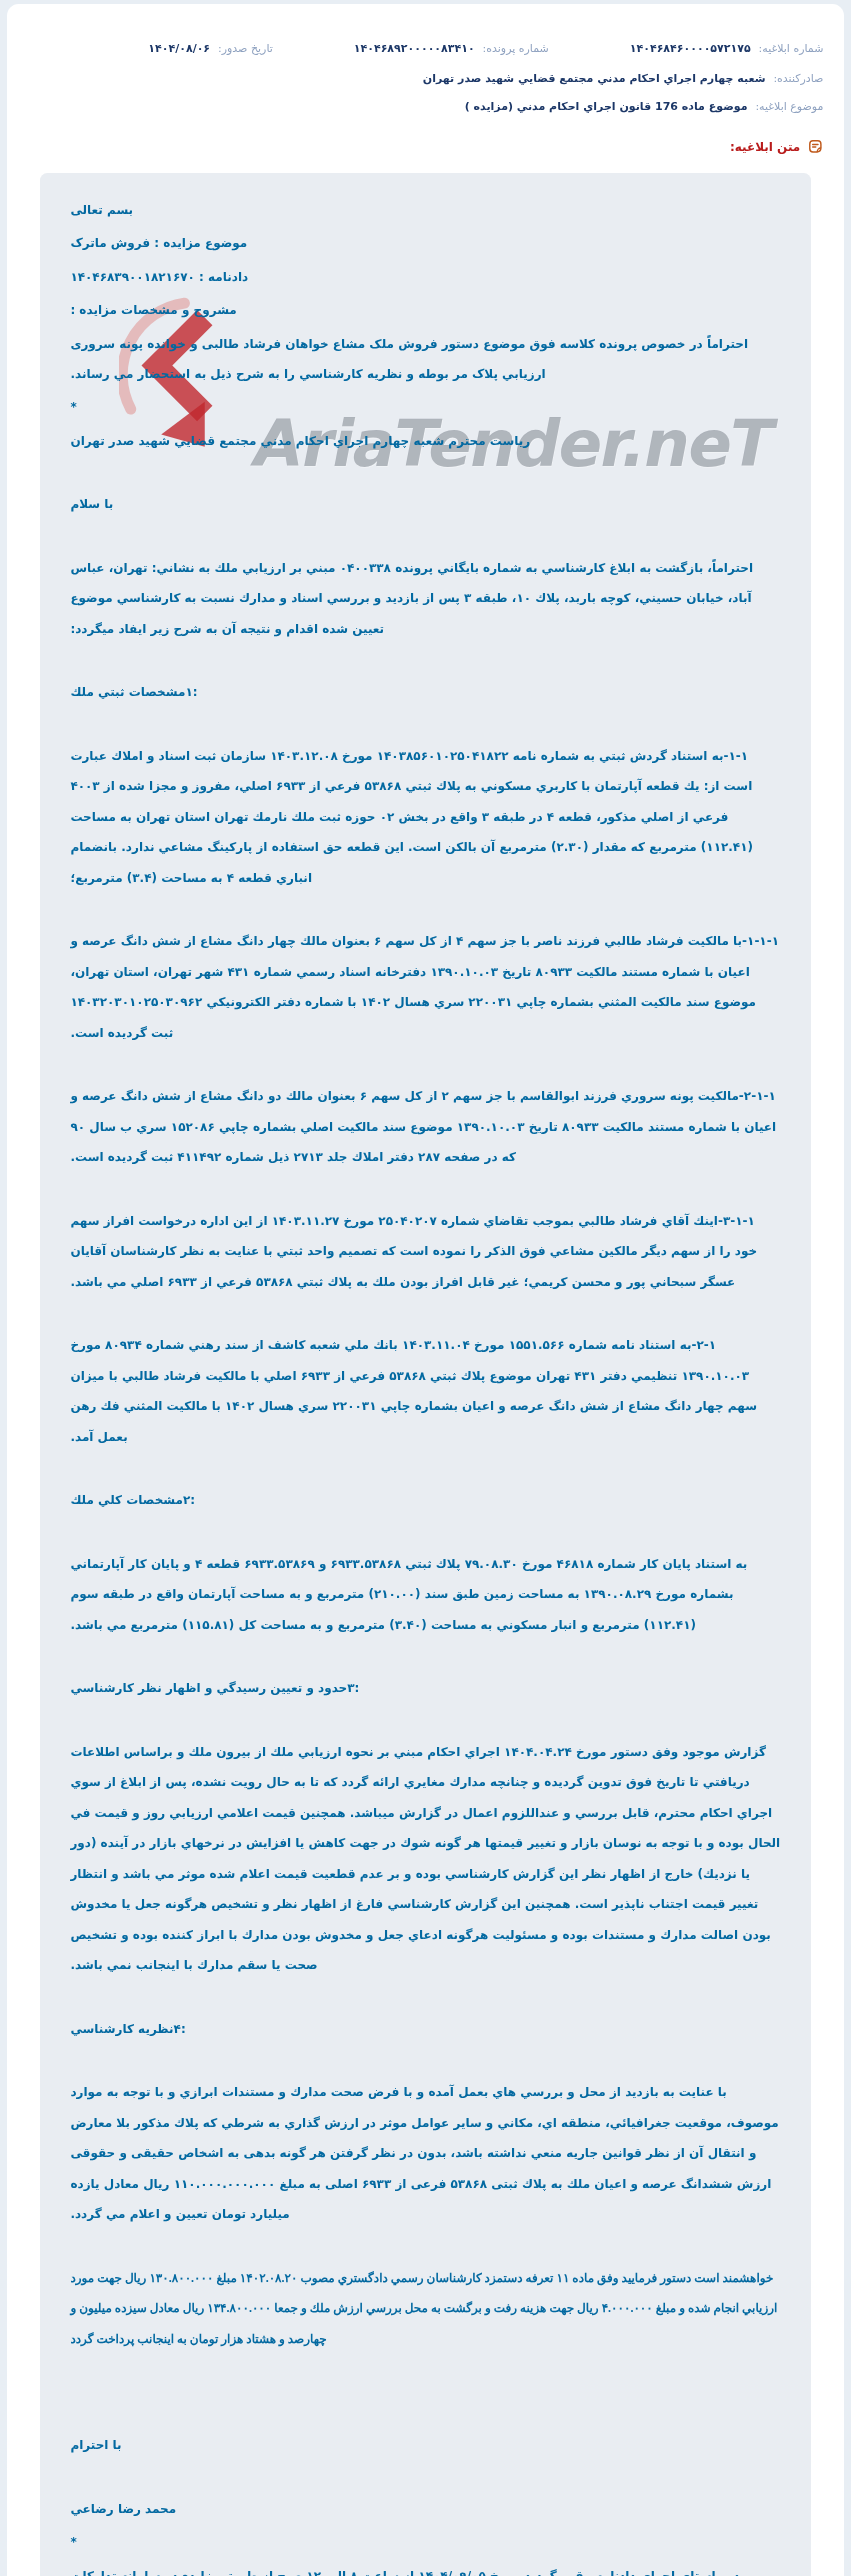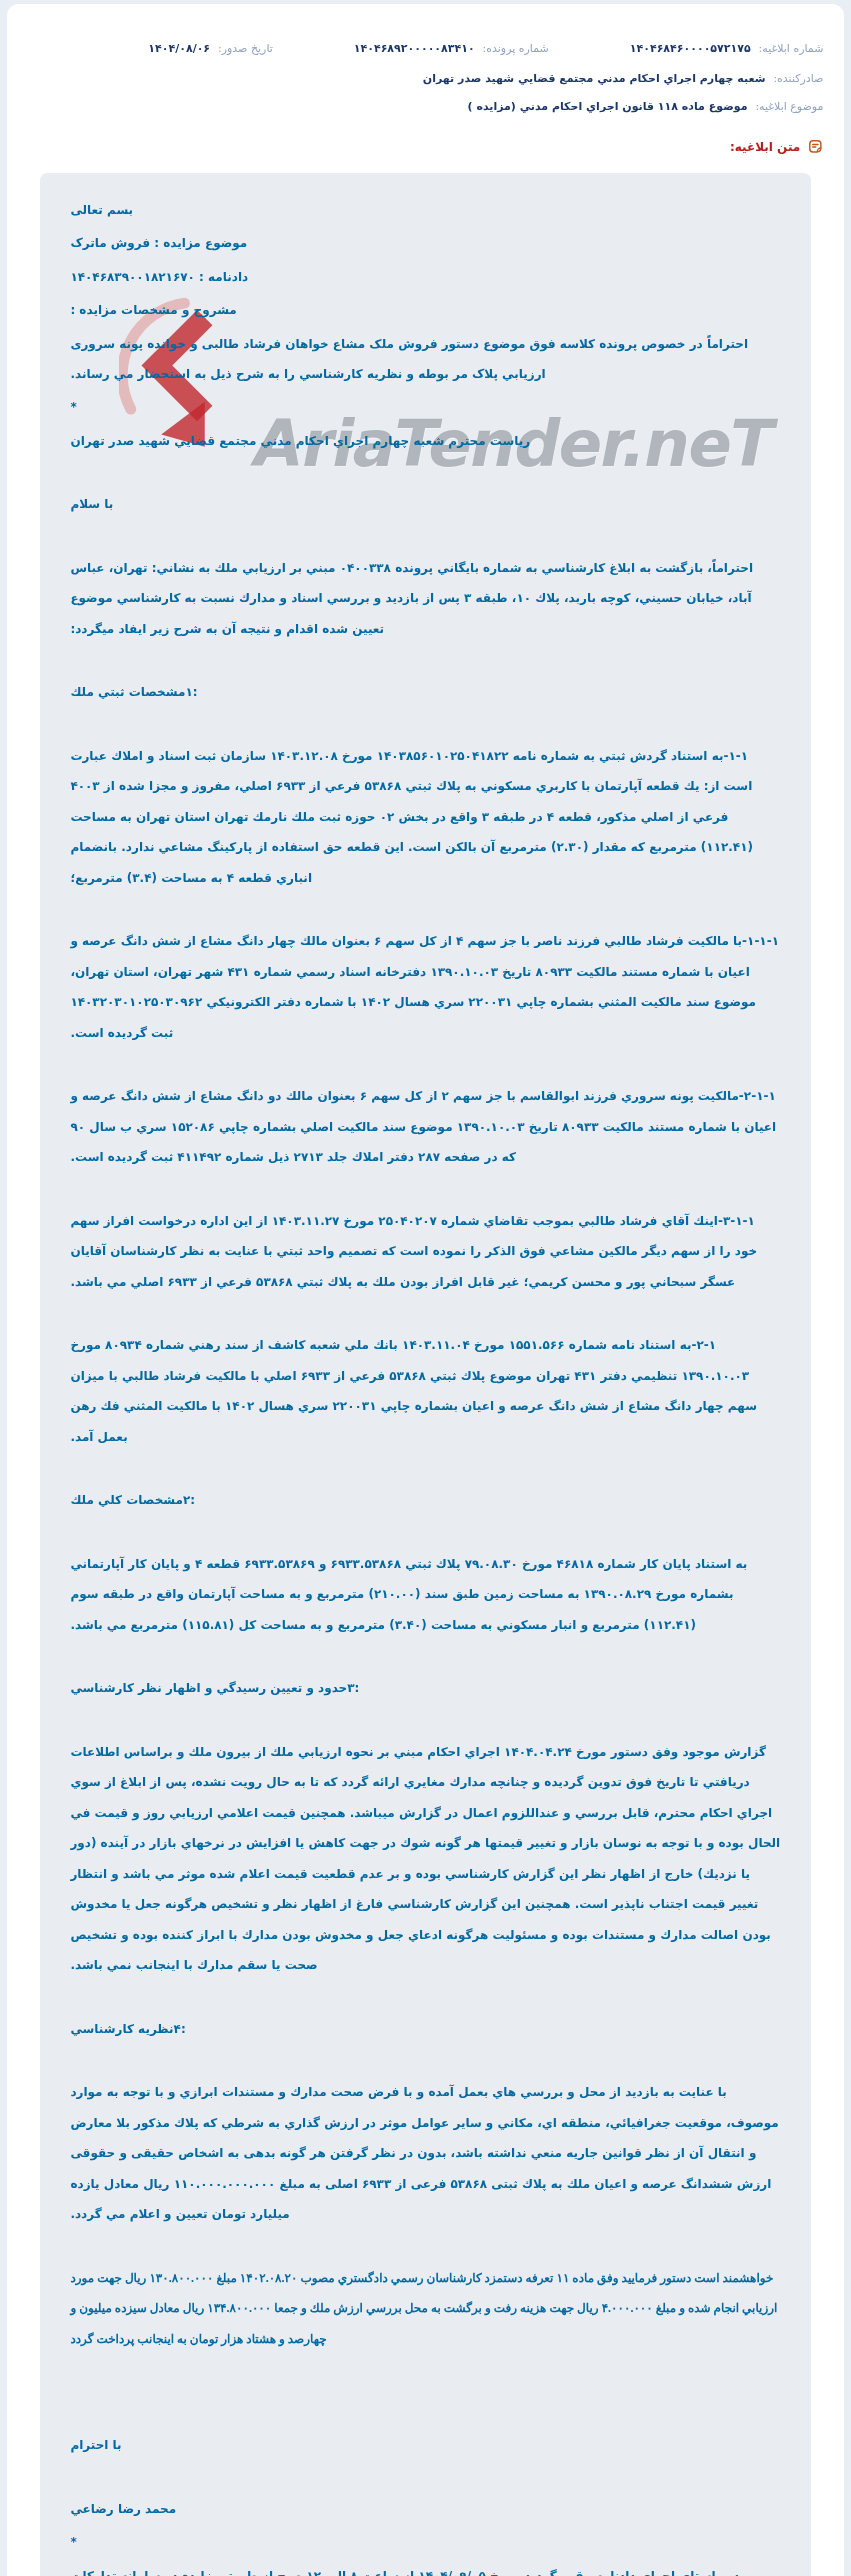--- a/index.html
+++ b/index.html
@@ -106,21 +106,21 @@
     </span>
   </div>
 
   <div class="single-row">
     <span class="meta-label">صادرکننده:</span>
     <span class="meta-value">شعبه چهارم اجراي احكام مدني مجتمع قضايي شهيد صدر تهران</span>
   </div>
 
   <div class="single-row">
     <span class="meta-label">موضوع ابلاغیه:</span>
-    <span class="meta-value">موضوع ماده ۱۱۸ قانون اجراي احكام مدني (مزايده )</span>
+    <span class="meta-value">موضوع ماده 176 قانون اجراي احكام مدني (مزايده )</span>
   </div>
 
   <div class="section-head">
     <span class="note-icon">
       <svg width="16.7" height="16.7" viewBox="0 0 24 24" aria-hidden="true">
         <path d="M4 8.5 C4 5.5 5.5 4 8.5 4 H15.5 C18.5 4 20 5.5 20 8.5 V14 C20 17.5 17.5 20 14 20 H8.5 C5.5 20 4 18.5 4 15.5 Z" fill="none" stroke="#c05a1c" stroke-width="2.1" stroke-linejoin="round"></path>
         <path d="M8.2 9.3 H15.8 M8.2 13 H12.6" fill="none" stroke="#c05a1c" stroke-width="2.1" stroke-linecap="round"></path>
         <path d="M19.5 14.5 C17 14.5 14.8 16.8 14.8 19.6" fill="none" stroke="#c05a1c" stroke-width="2.1" stroke-linecap="round"></path>
       </svg>
     </span>

